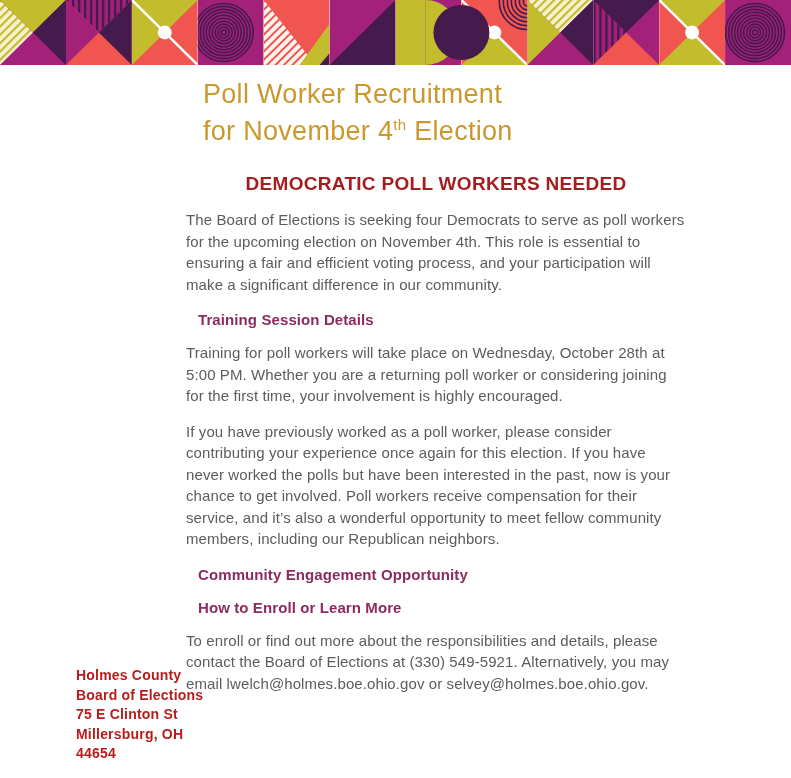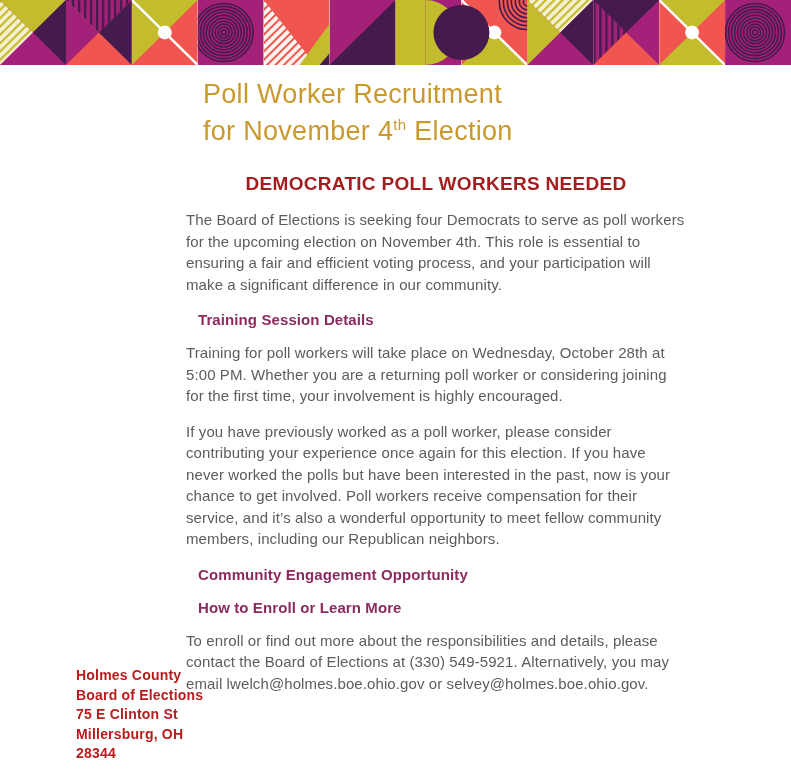--- a/index.html
+++ b/index.html
@@ -235,16 +235,16 @@
 
     <h2 class="sec-heading">How to Enroll or Learn More</h2>
     <p class="para">To enroll or find out more about the responsibilities and details, please contact the Board of Elections at (330) 549-5921. Alternatively, you may email lwelch@holmes.boe.ohio.gov or selvey@holmes.boe.ohio.gov.</p>
   </div>
 
   <div class="address">
     <div>Holmes County</div>
     <div>Board of Elections</div>
     <div>75 E Clinton St</div>
     <div>Millersburg, OH</div>
-    <div>28344</div>
+    <div>44654</div>
   </div>
 
 </div>
 
 </body></html>

